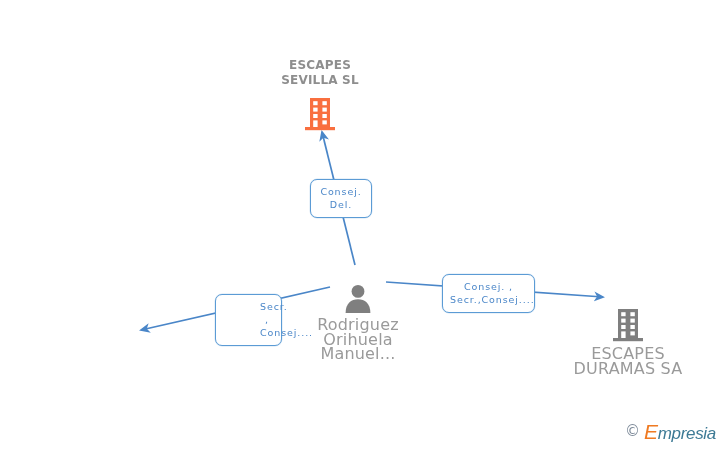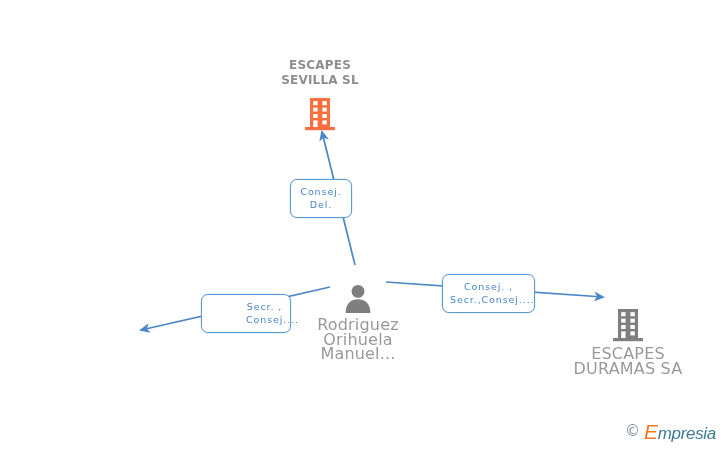--- a/index.html
+++ b/index.html
@@ -175,24 +175,24 @@
         <rect x="8.2" y="17" width="4.4" height="4" fill="#ffffff"></rect>
         <rect x="17.4" y="17" width="4.4" height="4" fill="#ffffff"></rect>
         <rect x="8.2" y="23.4" width="4.4" height="6.6" fill="#ffffff"></rect>
         <rect x="17.4" y="23.4" width="4.4" height="4" fill="#ffffff"></rect>
       </svg>
     </span>
     <span class="node-label below">ESCAPES
 DURAMAS SA</span>
   </div>
 
-  <div class="edge-label" style="left:290px; top:179px; width:62px;">Consej.
+  <div class="edge-label" style="left:310px; top:179px; width:62px;">Consej.
 Del.</div>
 
-  <div class="edge-label" style="left:201px; top:294px; width:90px;padding-left:44px;">Secr. ,
+  <div class="edge-label" style="left:215px; top:294px; width:67px;padding-left:44px;">Secr. ,
 Consej....</div>
 
   <div class="edge-label" style="left:442px; top:274px; width:93px;">Consej. ,
 Secr.,Consej....</div>
 
   <div class="watermark">
     <span class="wm-c">©</span>
     <span class="wm-text"><span class="wm-e">E</span><span>mpresia</span></span>
   </div>
 

